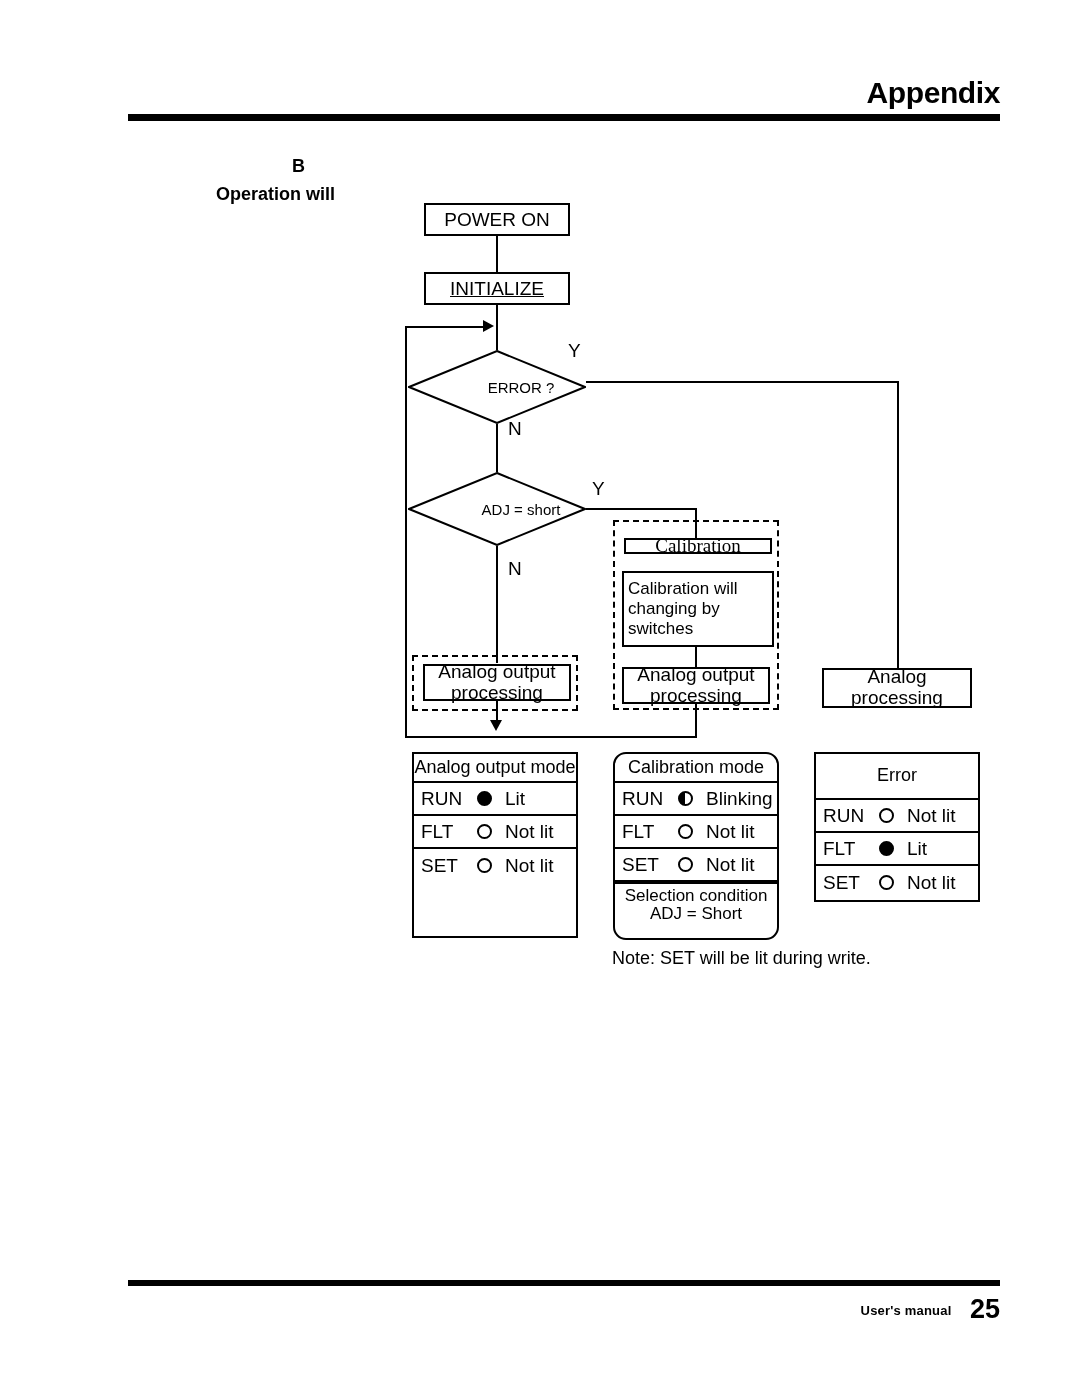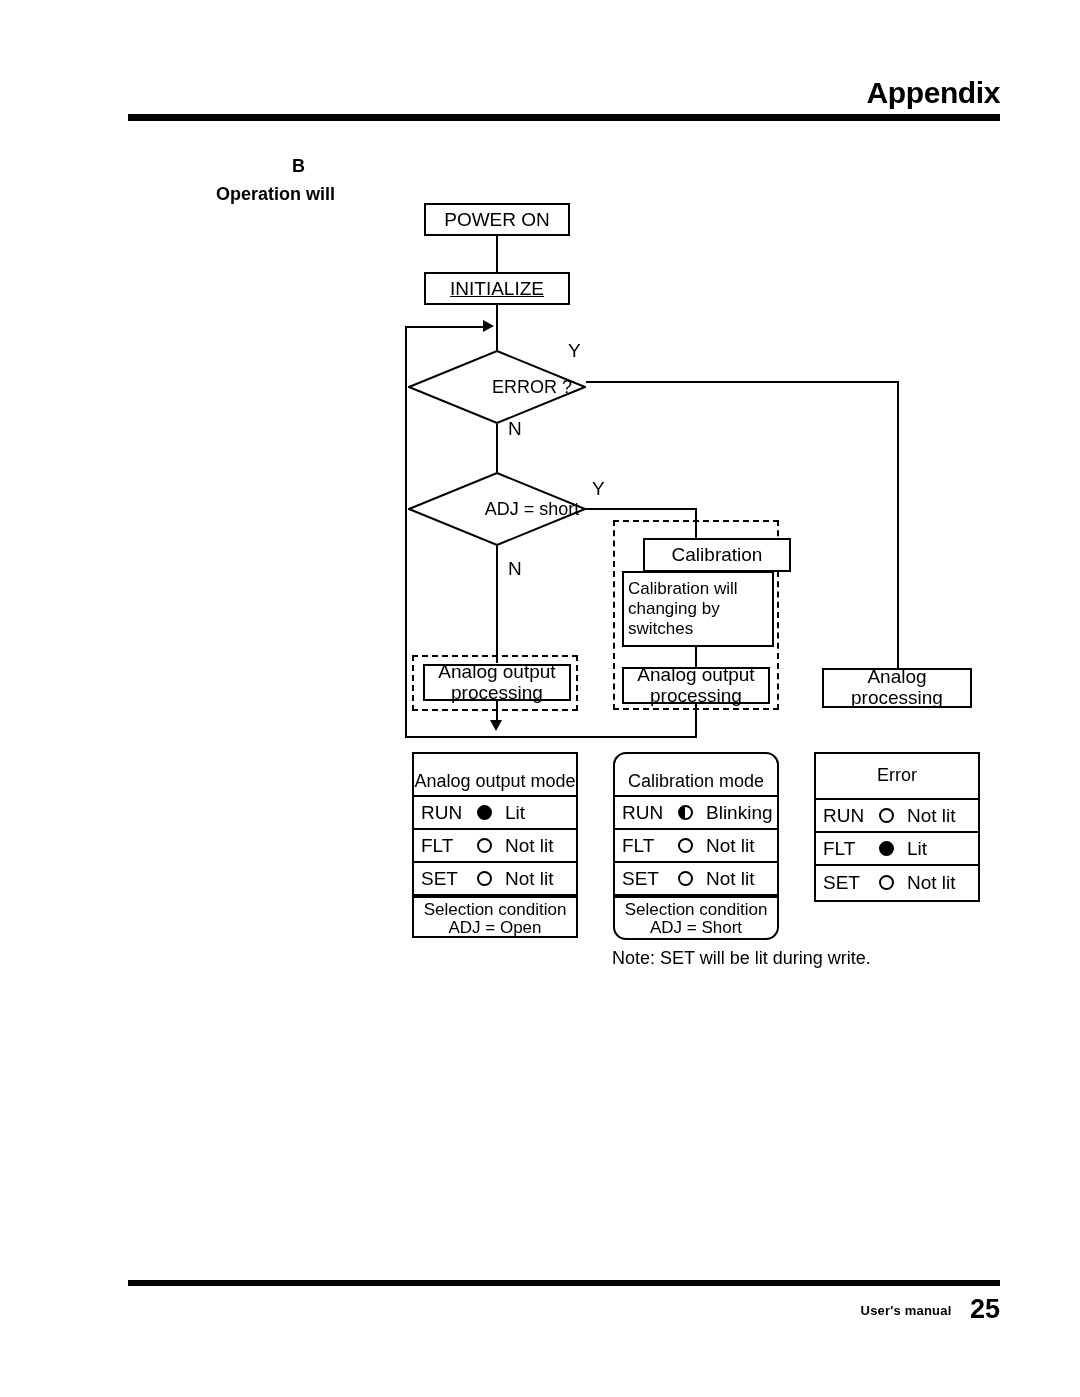--- a/index.html
+++ b/index.html
@@ -26,38 +26,38 @@
   #flow{position:absolute;left:0;top:0;width:1080px;height:1000px;}
 
   .box{position:absolute;border:2px solid #000;background:#fff;box-sizing:border-box;
        display:flex;align-items:center;justify-content:center;text-align:center;
        font-size:19px;line-height:1.05;}
   .box.small{font-size:17px;}
   .dashbox{position:absolute;border:2px dashed #000;box-sizing:border-box;background:transparent;}
 
   .diamond{position:absolute;}
   .diamond svg{display:block;}
-  .diamond .dlabel{position:absolute;left:15px;top:0;width:100%;height:100%;
-       display:flex;align-items:center;justify-content:center;font-size:18px;padding-left:20px;}
+  .diamond .dlabel{position:absolute;left:4px;top:0;width:100%;height:100%;
+       display:flex;align-items:center;justify-content:center;font-size:15px;padding-left:20px;}
 
   .branch{position:absolute;font-size:19px;}
 
   .line{position:absolute;background:#000;}
   .hline{height:2px;}
   .vline{width:2px;}
 
   .arrow-down{position:absolute;width:0;height:0;border-left:6px solid transparent;
       border-right:6px solid transparent;border-top:11px solid #000;}
   .arrow-right{position:absolute;width:0;height:0;border-top:6px solid transparent;
       border-bottom:6px solid transparent;border-left:11px solid #000;}
 
   
   .ledtable{position:absolute;border:2px solid #000;box-sizing:border-box;background:#fff;}
   .ledtable .thead{border-bottom:2px solid #000;text-align:center;font-size:18px;
-      line-height:1.06;padding:18px 0 4px;}
+      line-height:1.06;padding:4px 0 4px;}
   .ledrow{border-bottom:2px solid #000;display:flex;align-items:center;
       height:33px;font-size:19px;padding-left:7px;box-sizing:border-box;}
   .ledrow:last-child{border-bottom:none;}
   .ledrow .nm{width:48px;flex:none;}
   .ledrow .sym{width:30px;flex:none;display:flex;align-items:center;justify-content:center;}
   .ledrow .st{padding-left:6px;}
   .tfoot{text-align:center;font-size:17px;line-height:1.08;padding:3px 0 4px;}
 
   .led{display:inline-block;width:15px;height:15px;border-radius:50%;
        border:2px solid #000;box-sizing:border-box;}
@@ -109,21 +109,21 @@
   <div class="branch" style="left:592px;top:478px;">Y</div>
   <div class="branch" style="left:508px;top:558px;">N</div>
 
   <div class="line hline" style="left:586px;top:508px;width:111px;"></div>
   <div class="line vline" style="left:695px;top:508px;height:30px;"></div>
 
   <div class="line vline" style="left:496px;top:546px;height:117px;"></div>
 
   <div class="dashbox" style="left:613px;top:520px;width:166px;height:190px;"></div>
 
-  <div class="box" style="left:643px;top:538px;width:148px;height:34px;">Calibration</div>
+  <div class="box" style="left:624px;top:538px;width:148px;height:16px;font-family:Liberation Serif, serif;">Calibration</div>
   <div class="box small" style="left:622px;top:571px;width:152px;height:76px;
        justify-content:flex-start;text-align:left;padding-left:4px;line-height:1.16;">Calibration will changing by switches</div>
   <div class="line vline" style="left:695px;top:647px;height:20px;"></div>
   <div class="box" style="left:622px;top:667px;width:148px;height:37px;line-height:1.08;">Analog output processing</div>
 
   <div class="dashbox" style="left:412px;top:655px;width:166px;height:56px;"></div>
   <div class="box" style="left:423px;top:664px;width:148px;height:37px;line-height:1.08;">Analog output processing</div>
 
   <div class="box" style="left:822px;top:668px;width:150px;height:40px;line-height:1.08;">Analog processing</div>
 
@@ -157,21 +157,20 @@
       </span>
     <span class="st">Not lit</span>
   </div>
   <div class="ledrow">
     <span class="nm">SET</span>
     <span class="sym">
         <i class="led off"></i>
       </span>
     <span class="st">Not lit</span>
   </div>
-  <div class="tfoot" style="border-top:2px solid #000;">Selection condition ADJ = Open</div>
 </div>
 
 <div class="ledtable" style="left:613px;top:752px;width:166px;height:188px;border-radius:13px;">
   <div class="thead">Calibration mode</div>
   <div class="ledrow">
     <span class="nm">RUN</span>
     <span class="sym">
         <i class="led blink"></i>
       </span>
     <span class="st">Blinking</span>

